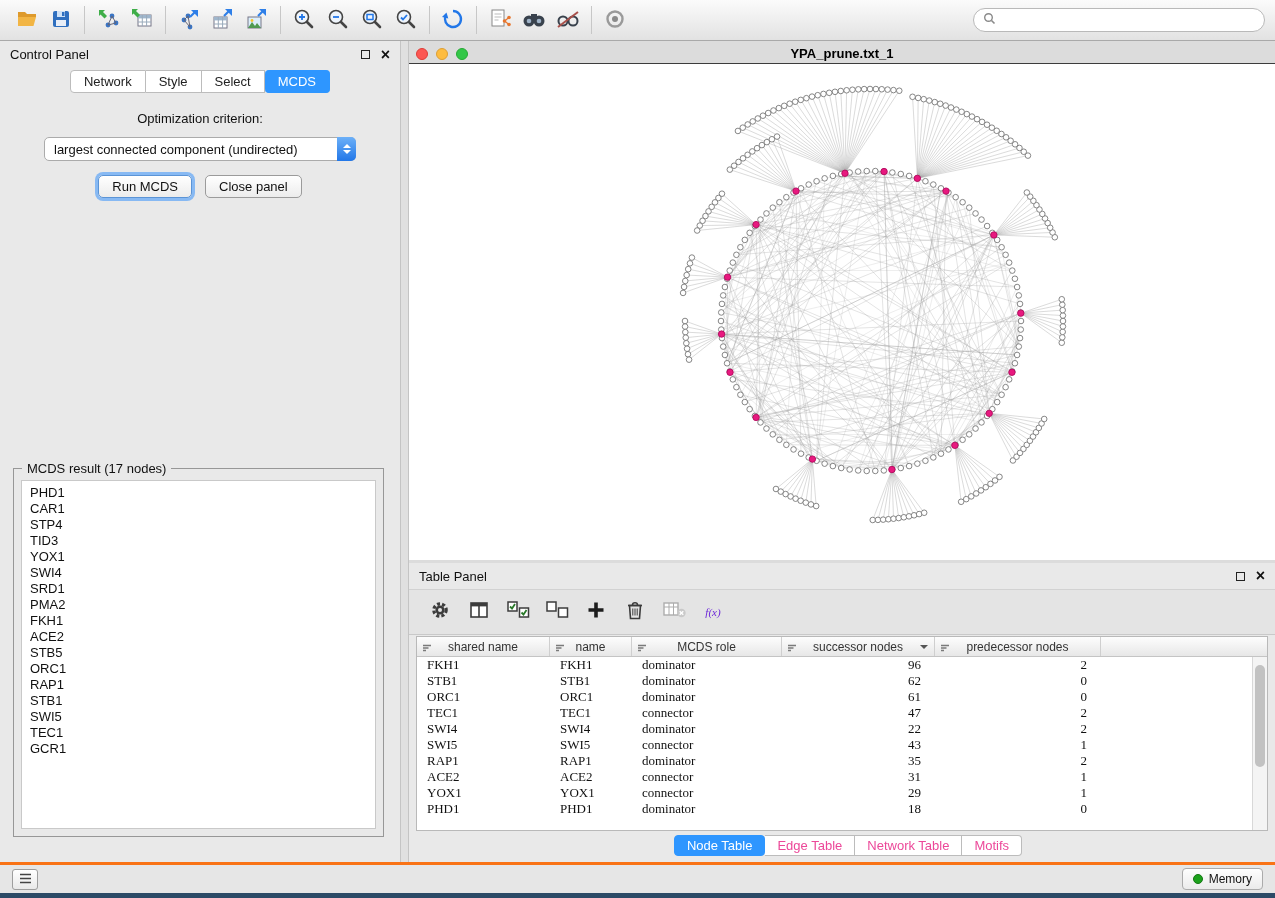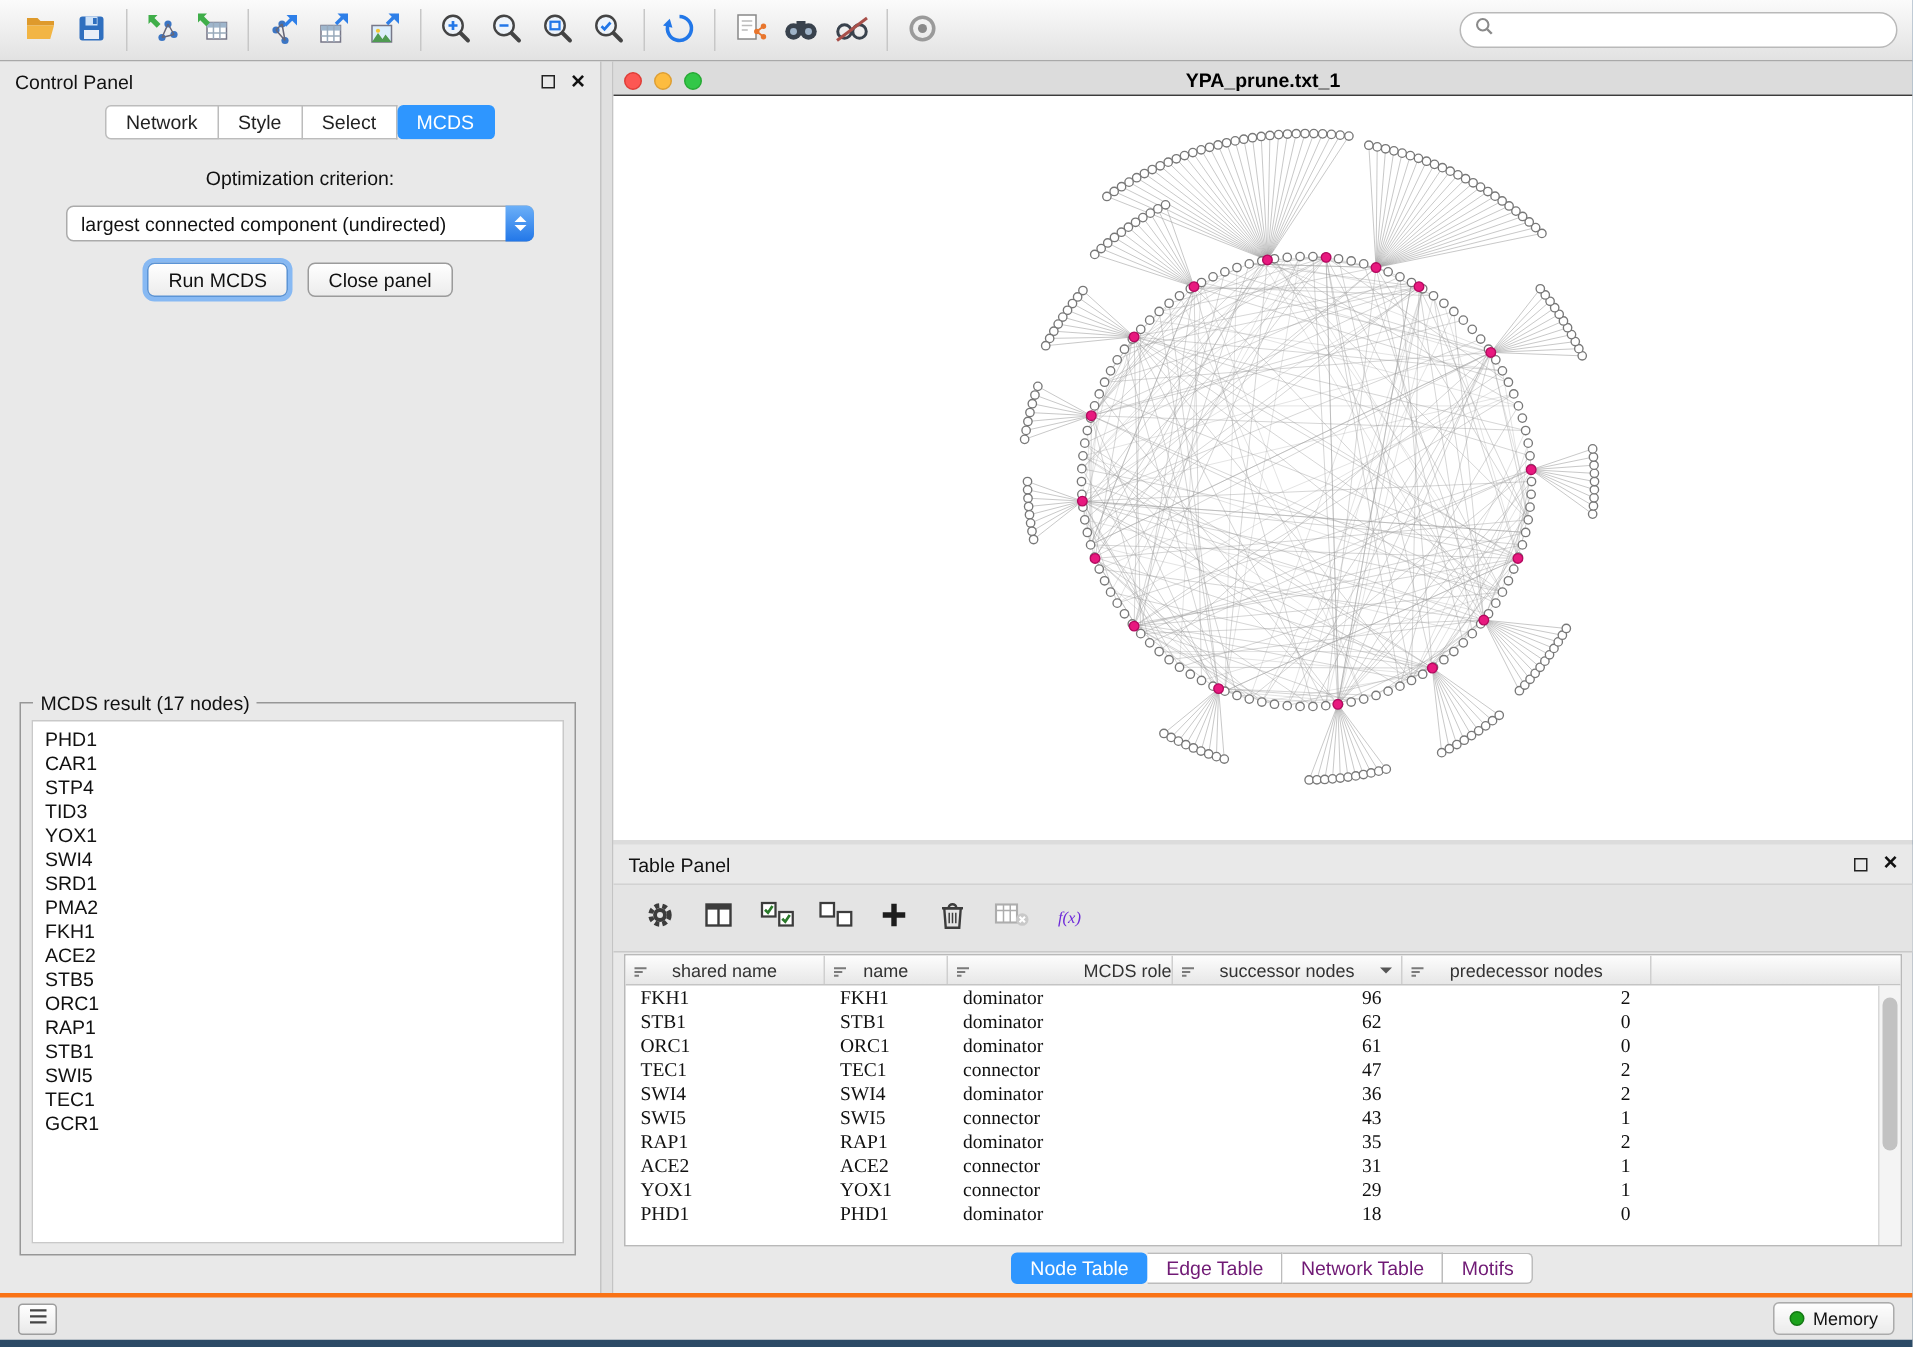--- a/index.html
+++ b/index.html
@@ -64,30 +64,30 @@
   .tp-header { height:26px; display:flex; align-items:center; padding:0 10px; font-size:13px; color:#111; }
   .tp-toolbar { height:46px; background:#e4e4e4; border-top:1px solid #d2d2d2; border-bottom:1px solid #c9c9c9; display:flex; align-items:center; padding-left:18px; gap:13px; }
   .tticon { width:26px; height:30px; display:flex; align-items:center; justify-content:center; }
   .fx-label { font-family:"Liberation Serif",serif; font-style:italic; font-size:11px; color:#6d28d9; }
 
   .table-area { position:absolute; top:73px; left:7px; right:7px; bottom:31px; background:#fff; border:1px solid #b9b9b9; overflow:hidden; }
   .thead { display:flex; height:20px; background:linear-gradient(#fdfdfd,#e7e7e7); border-bottom:1px solid #c4c4c4; }
   .hcell { display:flex; align-items:center; justify-content:center; border-right:1px solid #cfcfcf; position:relative; font-size:12px; color:#333; gap:4px; }
   .sort-icon { position:absolute; left:5px; top:5px; }
   .hchev { position:absolute; right:6px; top:8px; width:0; height:0; border:4px solid transparent; border-top-color:#555; }
-  .w0{width:133px;} .w1{width:82px;} .w2{width:150px;justify-content:flex-end;} .w3{width:153px;} .w4{width:166px;}
+  .w0{width:133px;} .w1{width:82px;} .w2{width:150px;} .w3{width:153px;} .w4{width:166px;}
   .trow { display:flex; height:16px; align-items:center; }
   .tcell { font-family:"Liberation Serif",serif; font-size:13px; color:#111; overflow:hidden; white-space:nowrap; }
   .c0{width:133px;padding-left:10px;} .c1{width:82px;padding-left:10px;} .c2{width:150px;padding-left:10px;}
   .c3{width:153px;text-align:right;padding-right:14px;} .c4{width:166px;text-align:right;padding-right:14px;}
   .vscroll { position:absolute; top:20px; right:0; width:15px; bottom:0; background:#f4f4f4; border-left:1px solid #d8d8d8; }
   .vthumb { position:absolute; top:8px; left:2px; width:10px; height:102px; background:#c2c2c2; border-radius:6px; }
 
   .tp-tabs { position:absolute; bottom:6px; left:12px; right:0; display:flex; justify-content:center; }
-  .tp-tab { font-size:13px; padding:2px 12px; background:#fff; border:1px solid #bcbcbc; border-left:none; color:#701a75; }
+  .tp-tab { font-size:13px; padding:2px 12px; background:#fff; border:1px solid #bcbcbc; border-left:none; color:#ec4899; }
   .tp-tab:first-child { border-left:1px solid #bcbcbc; border-radius:4px 0 0 4px; }
   .tp-tab:last-child { border-radius:0 4px 4px 0; }
   .tp-tab.active { background:#2e96ff; color:#fff; border-radius:4px; border-color:#2e96ff; }
 
   
   .status-bar { position:absolute; left:0; right:0; bottom:0; height:31px; background:#e6e6e6; border-top:3px solid #f97316; display:flex; align-items:center; padding:0 12px; }
   .menu-btn { width:26px; height:21px; border:1px solid #9e9e9e; border-radius:3px; background:linear-gradient(#fff,#e9e9e9); display:flex; align-items:center; justify-content:center; }
   .memory-btn { margin-left:auto; display:flex; align-items:center; gap:6px; border:1px solid #ababab; border-radius:4px; background:linear-gradient(#fefefe,#ebebeb); padding:3px 10px; font-size:12px; color:#111; }
   .mem-dot { width:10px; height:10px; border-radius:50%; background:#1ca21c; border:1px solid #147814; }
 </style>
@@ -1116,21 +1116,21 @@
               <div class="tcell c0">TEC1</div>
               <div class="tcell c1">TEC1</div>
               <div class="tcell c2">connector</div>
               <div class="tcell c3">47</div>
               <div class="tcell c4">2</div>
             </div>
             <div class="trow">
               <div class="tcell c0">SWI4</div>
               <div class="tcell c1">SWI4</div>
               <div class="tcell c2">dominator</div>
-              <div class="tcell c3">36</div>
+              <div class="tcell c3">22</div>
               <div class="tcell c4">2</div>
             </div>
             <div class="trow">
               <div class="tcell c0">SWI5</div>
               <div class="tcell c1">SWI5</div>
               <div class="tcell c2">connector</div>
               <div class="tcell c3">43</div>
               <div class="tcell c4">1</div>
             </div>
             <div class="trow">

